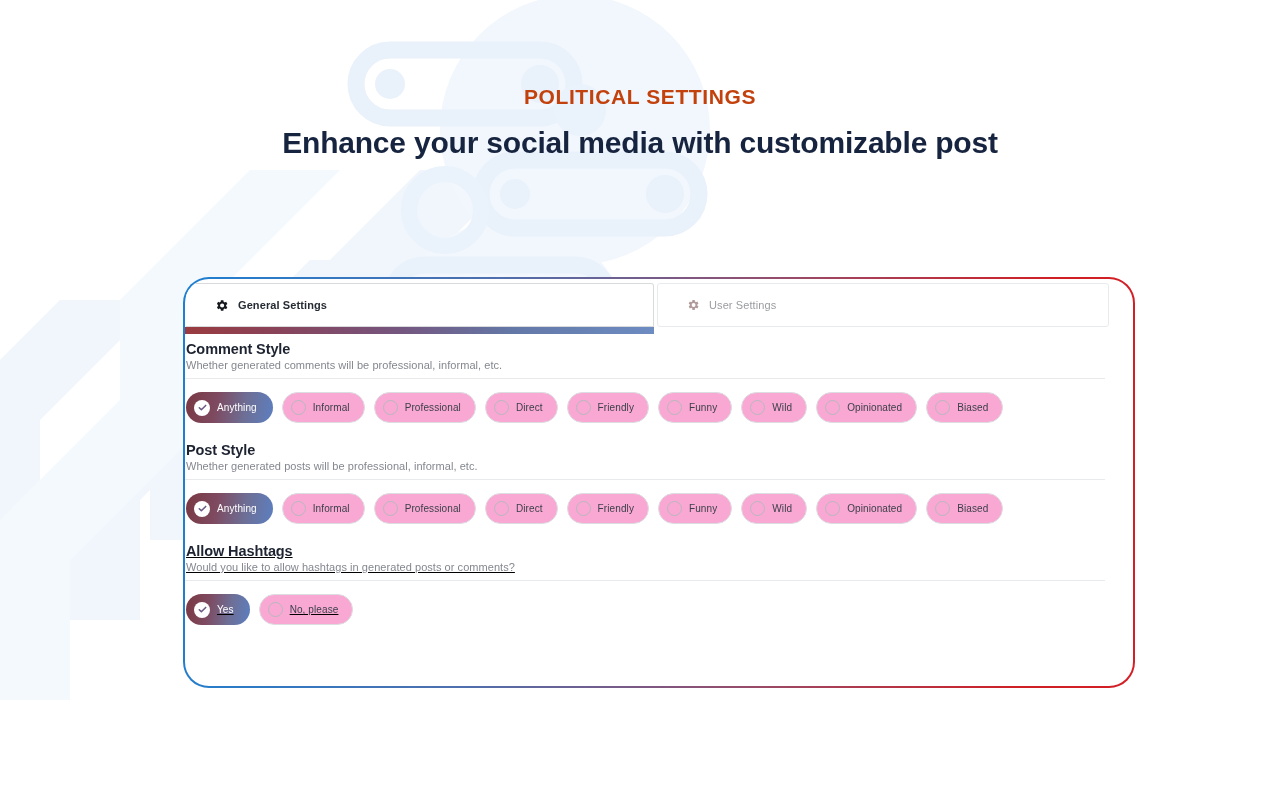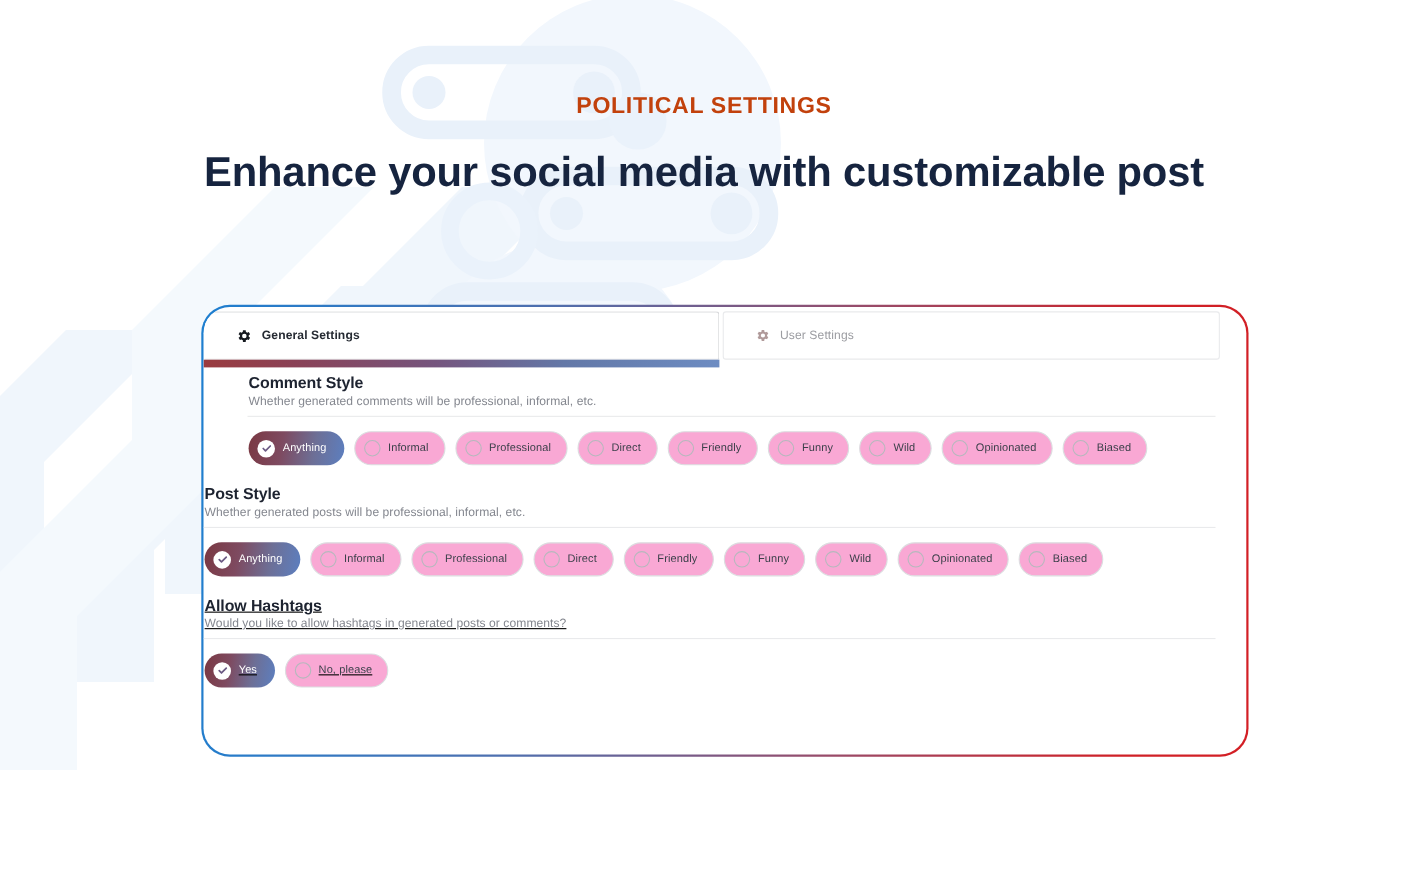--- a/index.html
+++ b/index.html
@@ -38,22 +38,22 @@
 
   .eyebrow {
     font-size: 21px;
     font-weight: bold;
     letter-spacing: 0.6px;
     color: #c2410c;
     line-height: 1.2;
   }
 
   .headline {
-    margin-top: 26px;
-    font-size: 38px;
+    margin-top: 16px;
+    font-size: 30px;
     font-weight: bold;
     color: #16243f;
     line-height: 1.18;
     letter-spacing: -0.2px;
   }
 
   
   .card-wrap {
     position: absolute;
     left: 183px;
@@ -209,21 +209,21 @@
     background: #ffffff;
     flex: 0 0 auto;
     display: flex;
     align-items: center;
     justify-content: center;
   }
 
   .radio-checked svg { display: block; }
 
   
-  .sec-comment { position: absolute; left: 0; top: 62px; width: 100%; padding-left: 40px; }
+  .sec-comment { position: absolute; left: 0; top: 62px; width: 100%; }
   .sec-post    { position: absolute; left: 0; top: 163px; width: 100%; }
   .sec-hash    { position: absolute; left: 0; top: 264px; width: 100%; text-decoration: underline; }
   .pad-l { padding-left: 1px; }
 </style>
 </head>
 <body>
 
 <svg id="bg-watermark" viewBox="0 0 1280 800" xmlns="http://www.w3.org/2000/svg">
   <defs>
     <g id="node-link">

